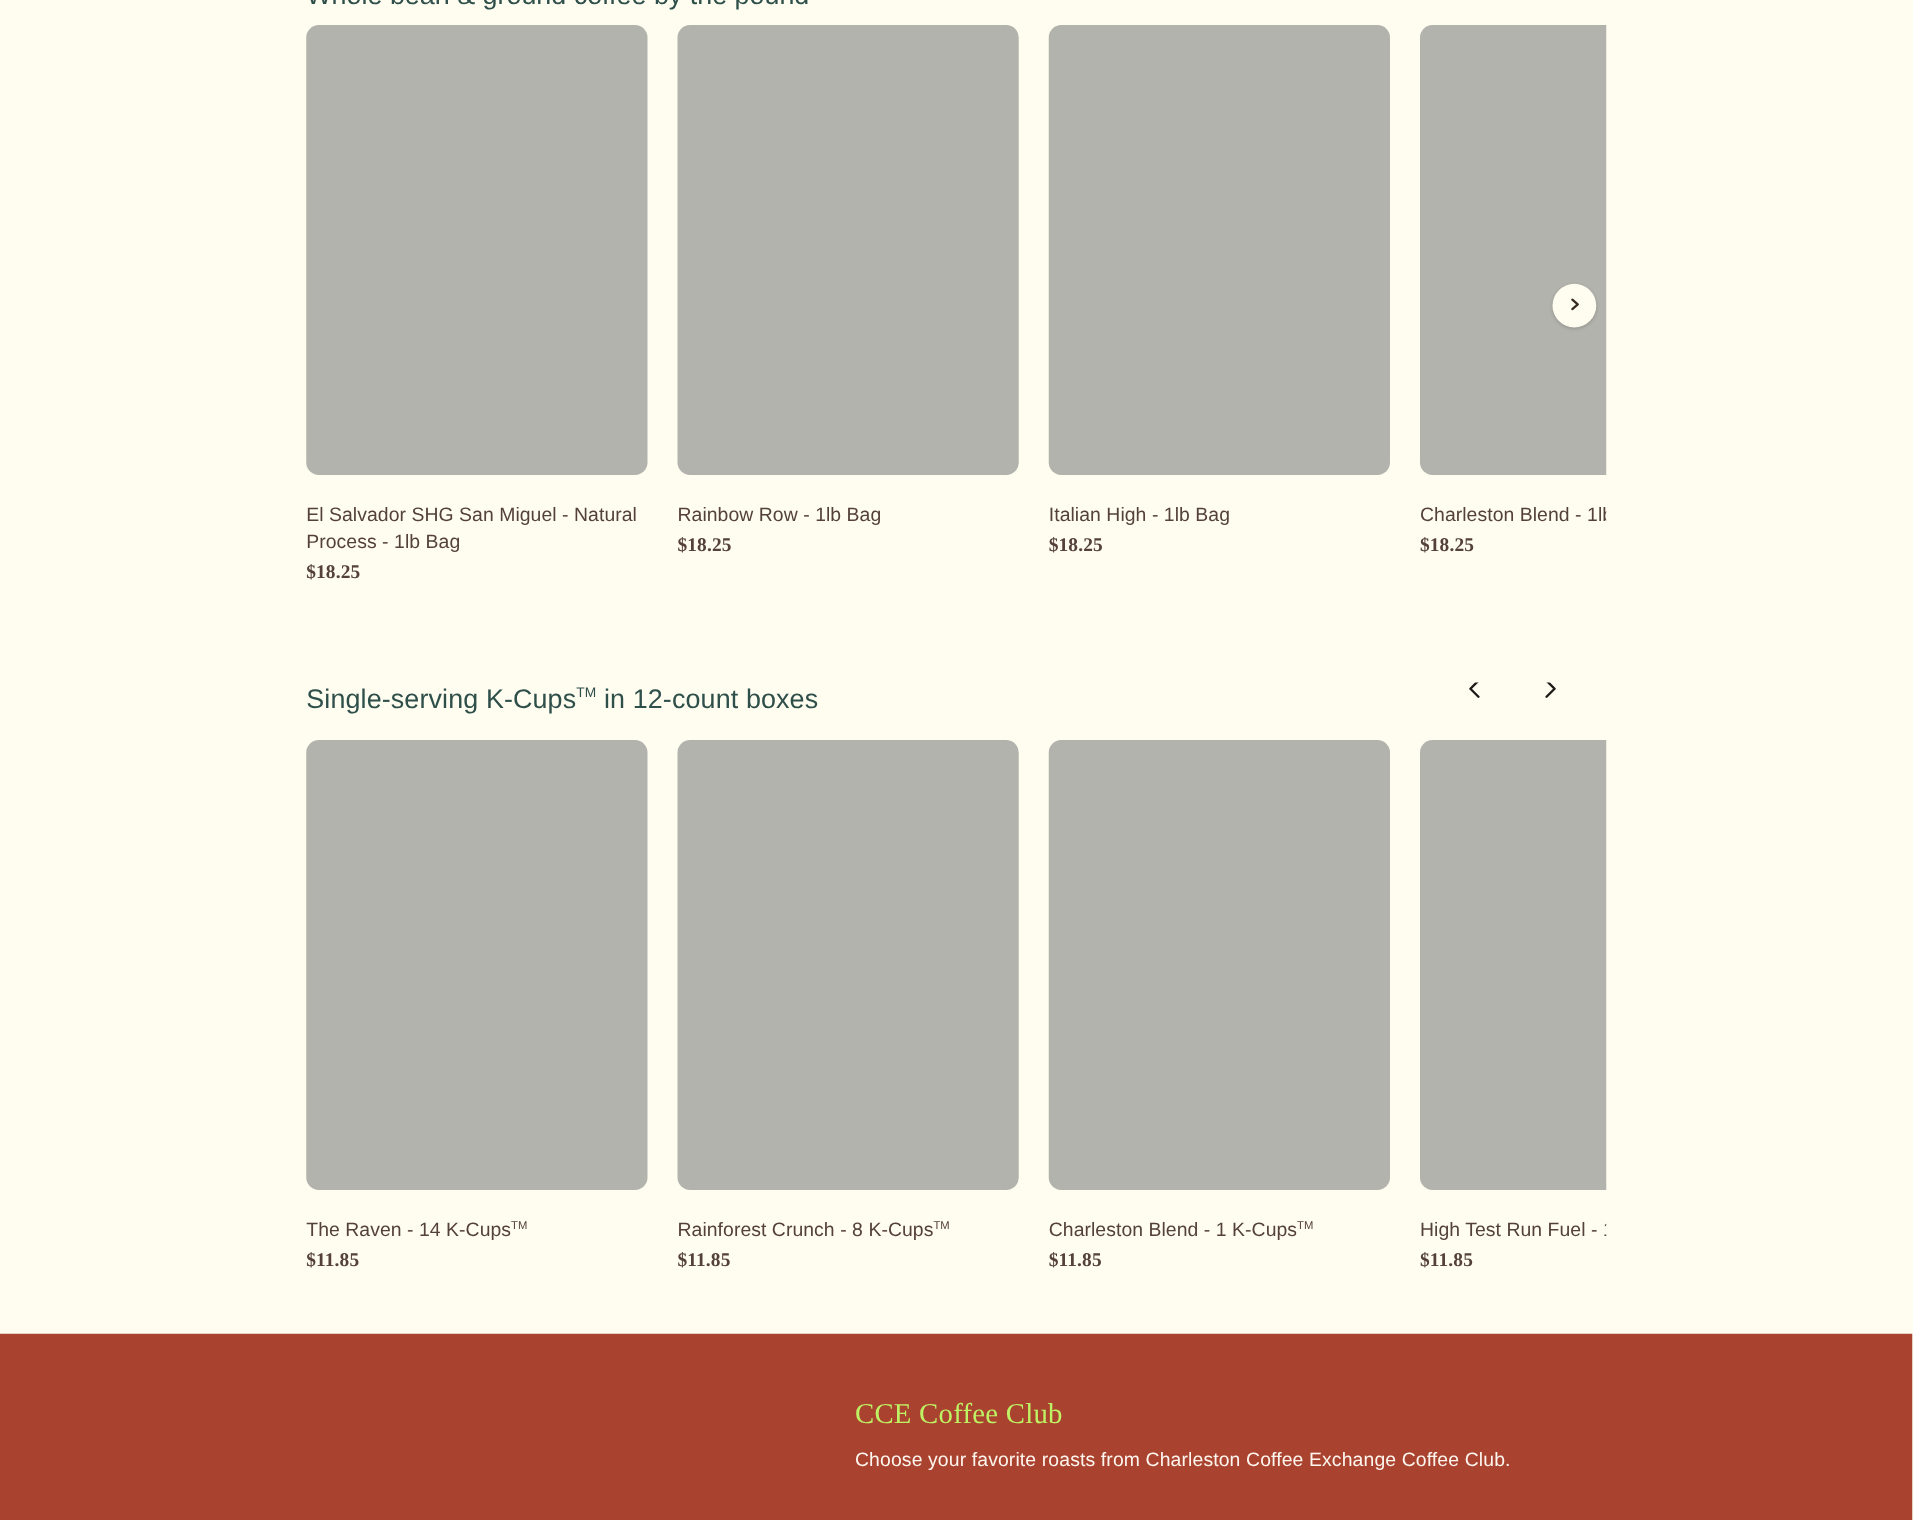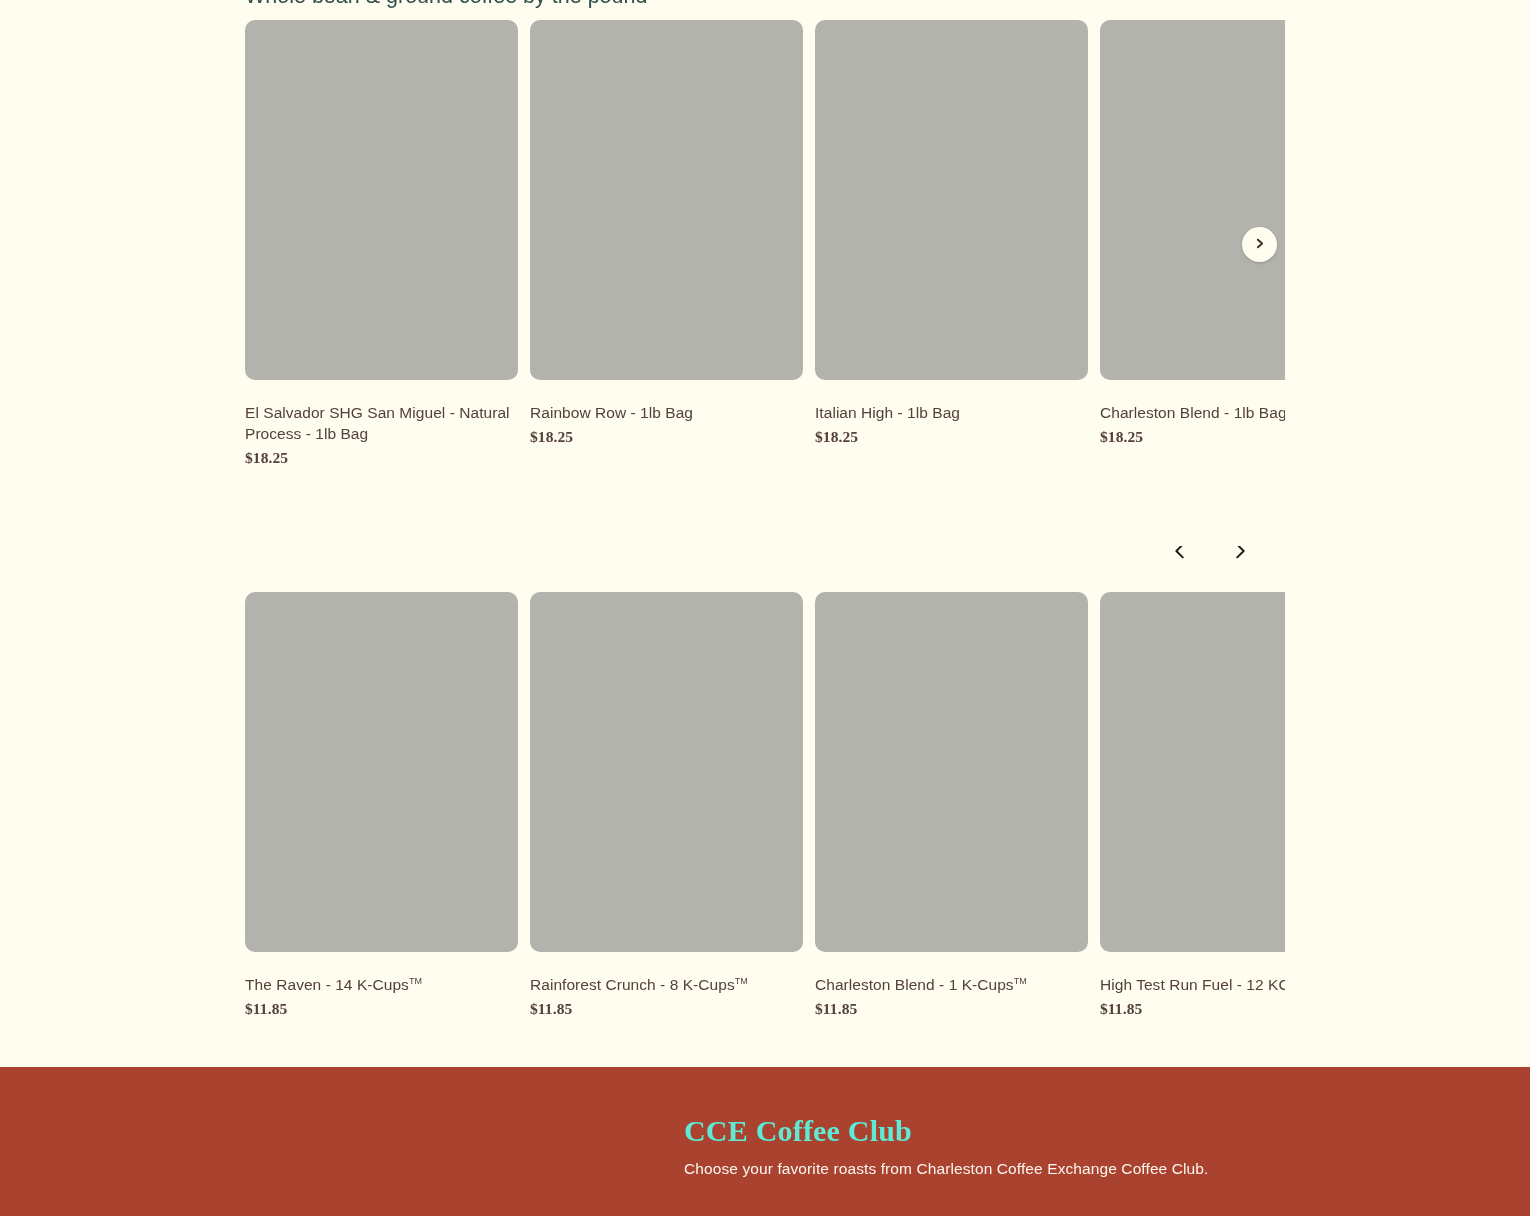--- a/index.html
+++ b/index.html
@@ -73,21 +73,21 @@
     padding: 0;
     cursor: pointer;
     color: #1b1b18;
   }
   .head-arrow svg { display: block; }
 
   
   .track {
     position: relative;
     display: flex;
-    gap: 12px;
+    gap: 24px;
     padding-left: 245px;
   }
   .card {
     width: 273px;
     flex: 0 0 273px;
     cursor: pointer;
   }
   .card-media {
     width: 273px;
     height: 360px;
@@ -145,26 +145,26 @@
     height: 149px;
     background: #a9432f;
     color: #fdf6ef;
   }
   .footer-inner {
     padding-top: 43px;
     padding-left: 684px;
   }
   .footer-title {
     font-family: "Liberation Serif", serif;
-    font-size: 30px;
+    font-size: 23px;
     line-height: 42px;
-    font-weight: bold;
+    font-weight: normal;
     margin: 0;
     letter-spacing: .2px;
-    color: #5eead4;
+    color: #bef264;
   }
   .footer-sub {
     margin: 6px 0 0 0;
     font-size: 15.5px;
     line-height: 22px;
     color: #fdf5ee;
     letter-spacing: .1px;
   }
 
   
@@ -220,20 +220,21 @@
     <span>
       <svg width="13" height="13" viewBox="0 0 24 24" fill="none" stroke="currentColor" stroke-width="3.4" stroke-linecap="round" stroke-linejoin="round">
         <polyline points="9 5 17 12 9 19"></polyline>
       </svg>
     </span>
   </button>
 
   <div class="section" style="top:546px; height:500px;">
 
     <div class="section-head">
+      <div class="section-title"><span>Single-serving K-Cups</span><sup>TM</sup><span> in 12-count boxes</span></div>
 
       <div class="head-arrows">
         <button class="head-arrow">
           <span>
             <svg width="22" height="22" viewBox="0 0 24 24" fill="none" stroke="currentColor" stroke-width="2.1" stroke-linecap="round" stroke-linejoin="round">
               <polyline points="15 5 8 12 15 19"></polyline>
             </svg>
           </span>
         </button>
         <button class="head-arrow">

